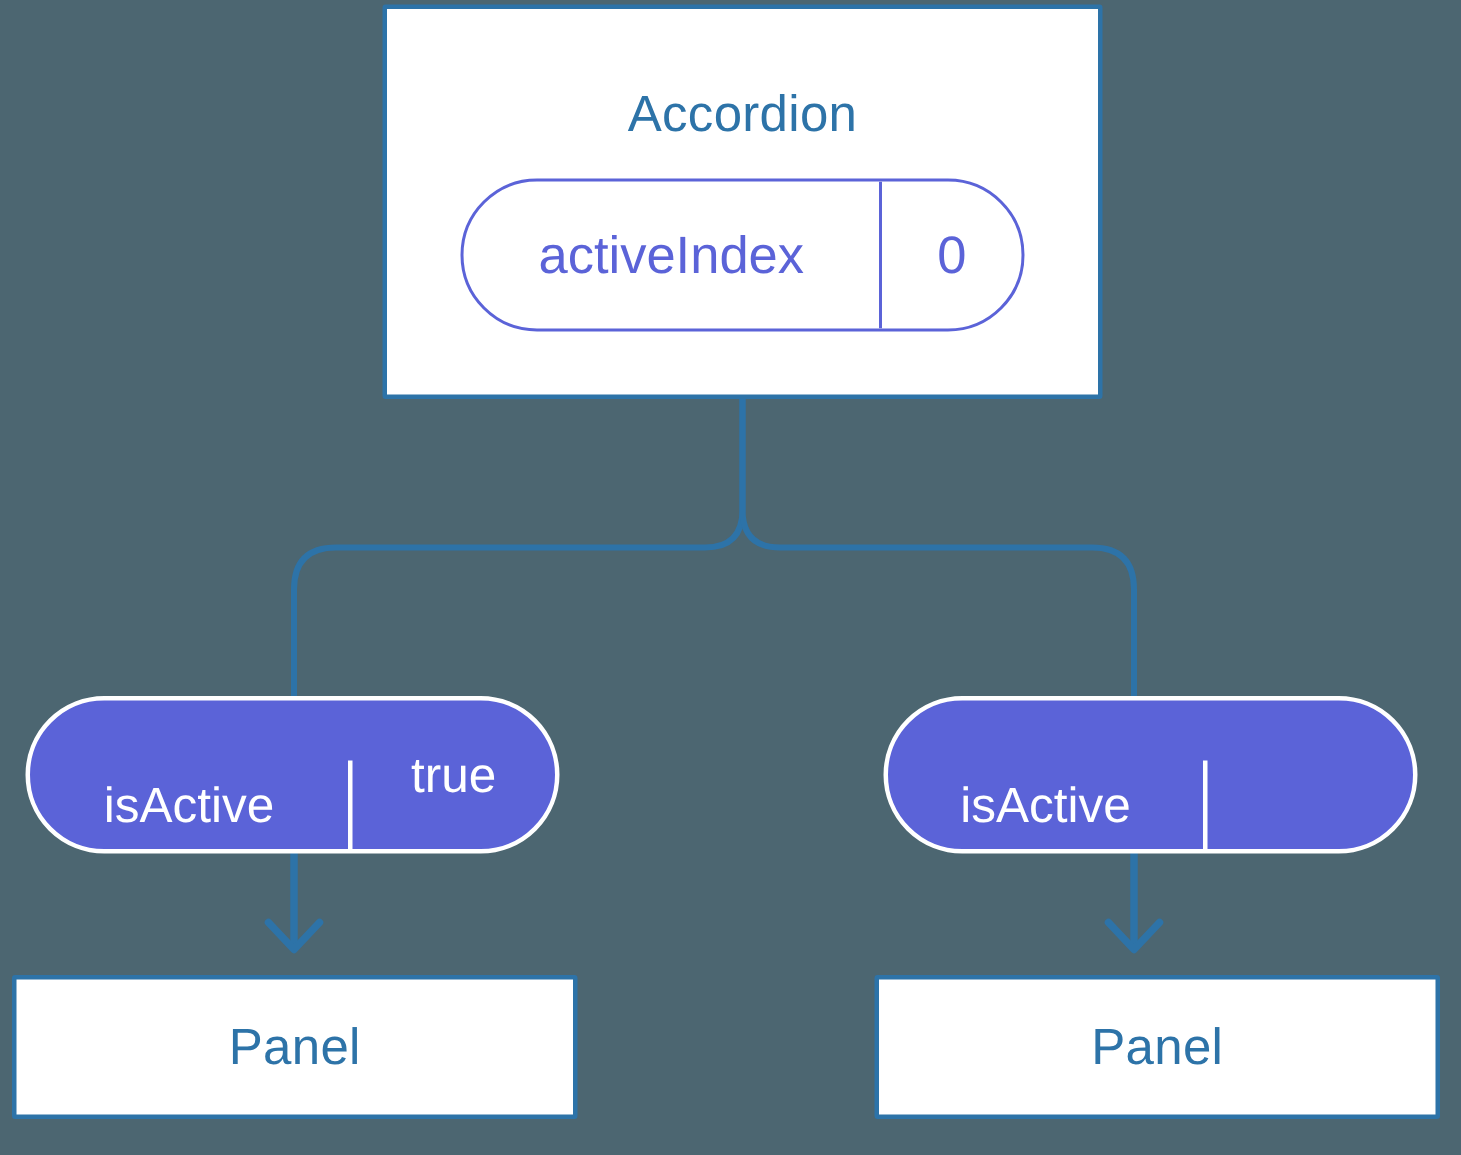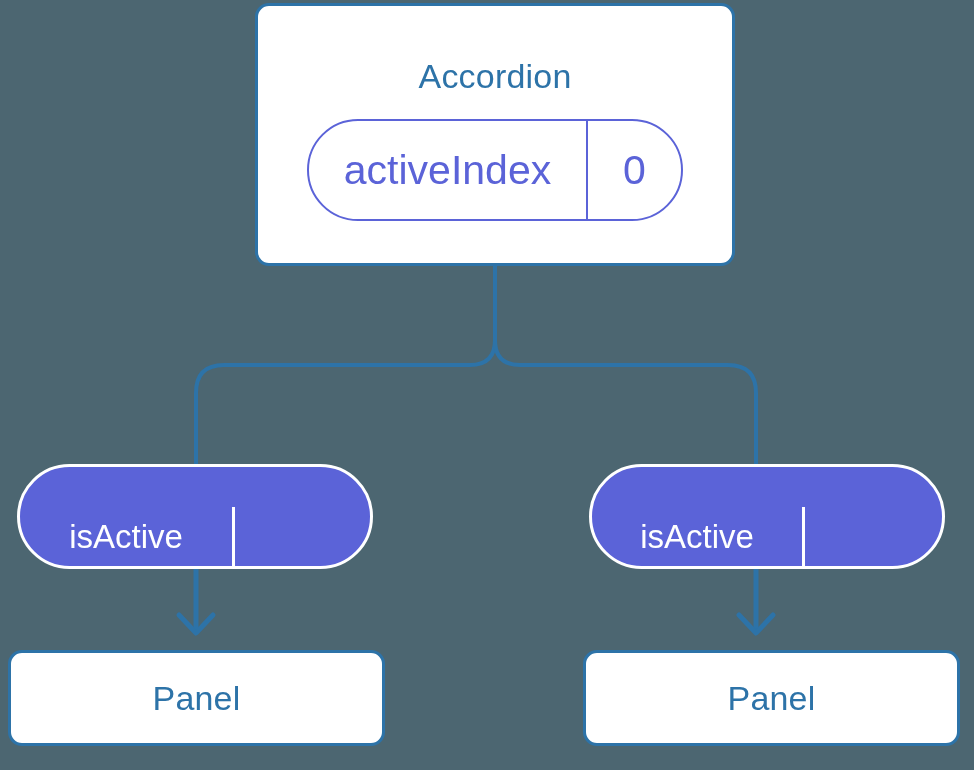--- a/index.html
+++ b/index.html
@@ -27,21 +27,21 @@
     width: 974px;
     height: 770px;
     pointer-events: none;
   }
 
   
   .node-box {
     position: absolute;
     background: #ffffff;
     border: 3px solid #2d73a8;
-    border-radius: 14px;
+    border-radius: 2px;
     box-sizing: border-box;
     display: flex;
     flex-direction: column;
     align-items: center;
     z-index: 3;
   }
   .box-title {
     color: #2d73a8;
     font-size: 34px;
     letter-spacing: 0.2px;
@@ -108,21 +108,21 @@
     border-right: 3px solid #ffffff;
     margin-top: 40px;
   }
   .pill.filled .pill-val { color: #ffffff; }
 
   #active-index-pill {
     left: 307px;
     top: 119px;
     width: 376px;
     height: 102px;
-    font-size: 41px;
+    font-size: 35px;
   }
   #active-index-pill .pill-key { width: 279px; }
   #active-index-pill .pill-val { flex: 1; }
 
   #is-active-pill-left {
     left: 17px;
     top: 464px;
     width: 356px;
     height: 105px;
     font-size: 33px;
@@ -165,20 +165,21 @@
     <div class="box-title">Accordion</div>
   </div>
 
   <div id="active-index-pill" class="pill outline">
     <div class="pill-key">activeIndex</div>
     <div class="pill-val">0</div>
   </div>
 
   <div id="is-active-pill-left" class="pill filled">
     <div class="pill-key">isActive</div>
+    <div class="pill-val">true</div>
   </div>
 
   <div id="panel-left-box" class="node-box panel-box">
     <div class="box-title">Panel</div>
   </div>
 
   <div id="is-active-pill-right" class="pill filled">
     <div class="pill-key">isActive</div>
   </div>
 

